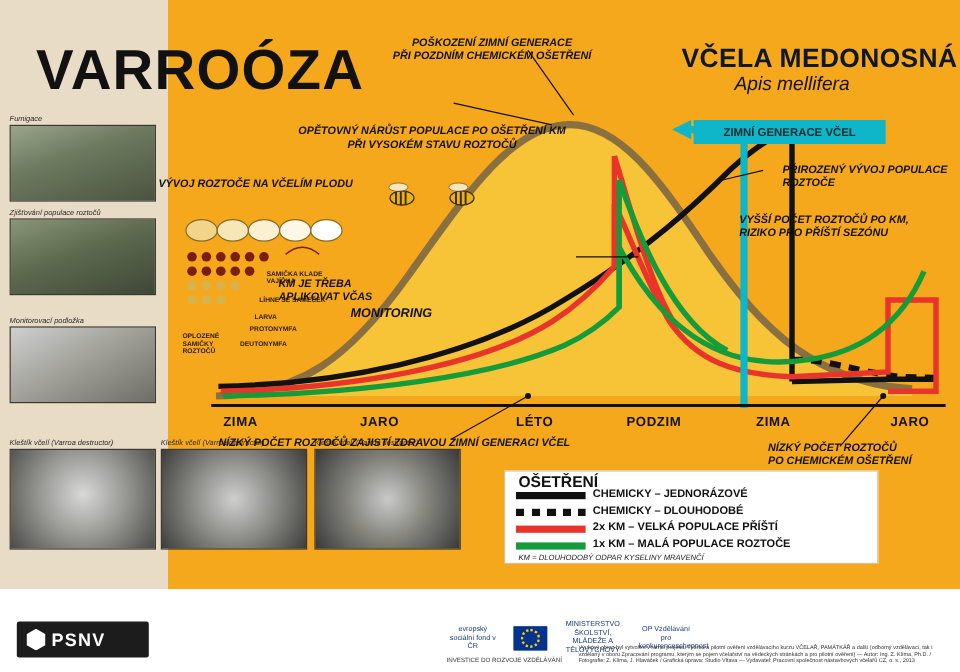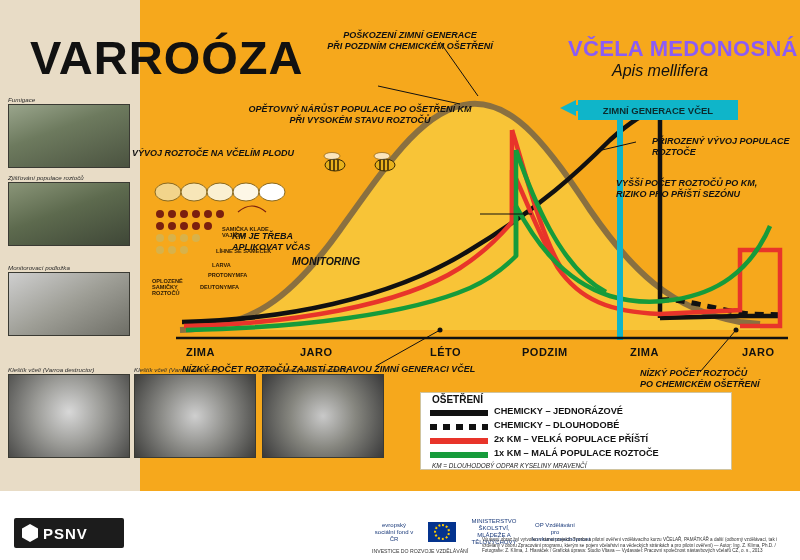--- a/index.html
+++ b/index.html
@@ -6,21 +6,21 @@
   body{width:800px;height:560px;background:#ffffff;font-family:"Liberation Sans",sans-serif;overflow:hidden;}
   #poster{position:relative;width:800px;height:560px;background:#ffffff;}
 
   
   .band-left{position:absolute;left:0;top:0;width:140px;height:492px;background:#e8dcc6;}
   .band-main2{position:absolute;left:140px;top:0;width:660px;height:492px;background:#f6a81c;}
   .footer-bar{position:absolute;left:0;bottom:0;width:800px;height:68px;background:#ffffff;border-top:1px solid #ffffff;}
 
   
   .title-main{position:absolute;left:30px;top:30px;font-size:47px;font-weight:bold;letter-spacing:1px;color:#111;font-family:"Liberation Sans",sans-serif;}
-  .title-right{position:absolute;left:568px;top:36px;font-size:22px;font-weight:bold;color:#8b5cf6;letter-spacing:.3px;text-align:right;}
+  .title-right{position:absolute;left:568px;top:36px;font-size:22px;font-weight:bold;color:#0f172a;letter-spacing:.3px;text-align:right;}
   .title-right-it{position:absolute;left:612px;top:62px;font-size:16px;font-style:italic;color:#111;}
 
   
   .photo{position:absolute;background:#6b6b63;border:1px solid #3a3a33;}
   .photo-cap{position:absolute;font-size:6.2px;font-style:italic;color:#2a2a2a;width:130px;}
   .ph1{left:8px;top:104px;width:120px;height:62px;background:linear-gradient(160deg,#9aa58c 0%,#6d7a5e 40%,#4b5340 100%);}
   .ph2{left:8px;top:182px;width:120px;height:62px;background:linear-gradient(160deg,#8a9578 0%,#5d6a4e 45%,#3f4737 100%);}
   .ph3{left:8px;top:272px;width:120px;height:62px;background:linear-gradient(150deg,#cfcfcf 0%,#9e9e96 50%,#6e6e66 100%);}
   .ph4{left:8px;top:374px;width:120px;height:82px;background:radial-gradient(circle at 50% 45%,#d8d8d8 0%,#9b9b97 45%,#4a4a48 100%);}
   .ph5{left:134px;top:374px;width:120px;height:82px;background:radial-gradient(circle at 50% 50%,#cfcfcf 0%,#8e8e8a 45%,#3d3d3b 100%);}
@@ -28,21 +28,21 @@
 
   
   .lbl{position:absolute;font-size:9px;font-weight:bold;color:#111;line-height:11px;font-style:italic;}
   .axis-lbl{position:absolute;font-size:11px;font-weight:bold;color:#111;letter-spacing:.5px;}
 
   
   #chart{position:absolute;left:140px;top:0;width:660px;height:380px;}
 
   
   .legend{position:absolute;left:420px;top:392px;width:310px;height:76px;background:#ffffff;border:1px solid #d0c49f;}
-  .legend-title{position:absolute;left:432px;top:394px;font-size:10px;font-weight:bold;color:#111;}
+  .legend-title{position:absolute;left:432px;top:394px;font-size:13px;font-weight:bold;color:#111;}
   .legend-row{position:absolute;left:430px;font-size:9.2px;font-weight:bold;color:#111;}
   .legend-swatch{position:absolute;left:430px;width:58px;height:6px;}
   .legend-note{position:absolute;left:432px;top:462px;font-size:6.4px;font-style:italic;color:#222;}
 
   
   .zg-box{position:absolute;left:578px;top:100px;width:160px;height:20px;background:#0fb5c9;display:flex;align-items:center;justify-content:center;}
   .zg-box span{font-size:9.5px;font-weight:bold;color:#0b2b2e;}
 
   
   .psnv{position:absolute;left:14px;bottom:12px;width:110px;height:30px;background:#1c1c1c;border-radius:2px;display:flex;align-items:center;gap:5px;padding:0 8px;box-sizing:border-box;}

